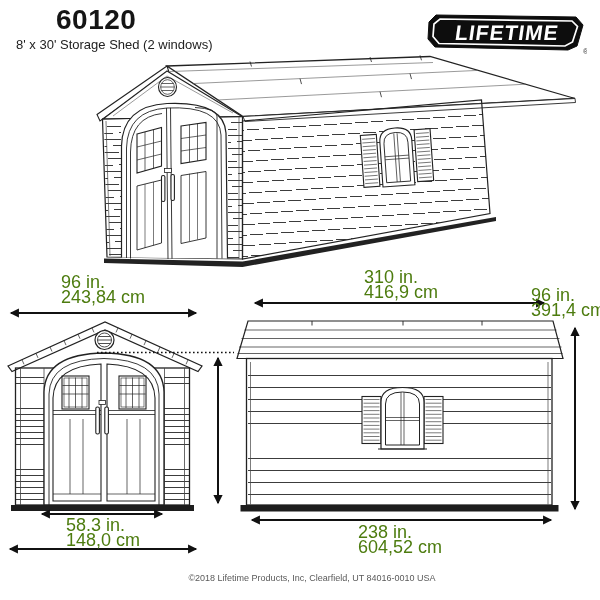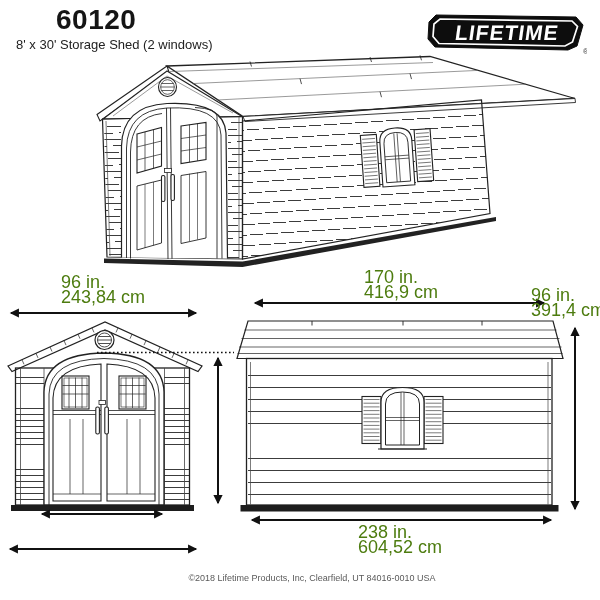--- a/index.html
+++ b/index.html
@@ -167,26 +167,30 @@
       <line x1="252" y1="520" x2="551" y2="520" marker-start="url(#ah)" marker-end="url(#ah)"></line>
       <line x1="97" y1="352.5" x2="234" y2="352.5" stroke-width="1.3" stroke-dasharray="1.6 2.4"></line>
     </g>
   </svg>
 
   <div class="dim" style="left:103px;top:275px">
     <span>96 in.</span>
     <span>243,84 cm</span>
   </div>
   <div class="dim" style="left:401px;top:270px">
-    <span>170 in.</span>
+    <span>310 in.</span>
     <span>416,9 cm</span>
   </div>
   <div class="dim" style="left:568px;top:288px">
     <span>96 in.</span>
     <span>391,4 cm</span>
+  </div>
+  <div class="dim" style="left:103px;top:518px">
+    <span>58.3 in.</span>
+    <span>148,0 cm</span>
   </div>
   <div class="dim" style="left:400px;top:525px">
     <span>238 in.</span>
     <span>604,52 cm</span>
   </div>
 
   <div class="copyright">©2018 Lifetime Products, Inc, Clearfield, UT 84016-0010 USA</div>
 </div>
 
 </body></html>

